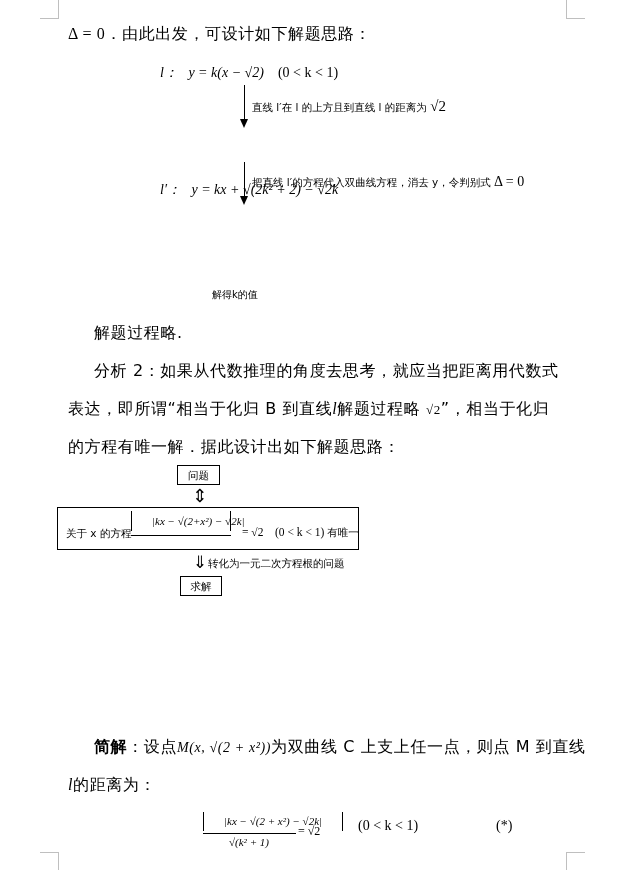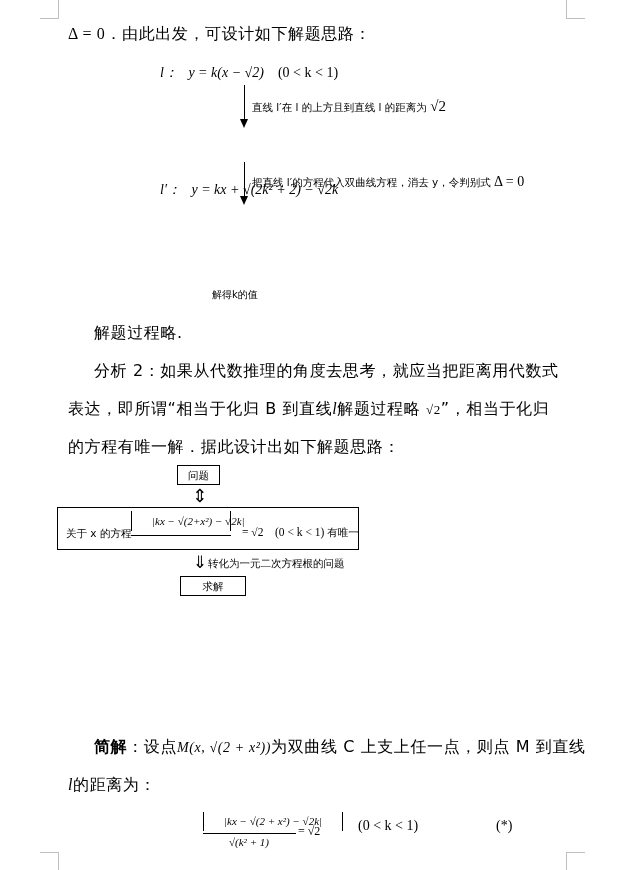--- a/index.html
+++ b/index.html
@@ -85,21 +85,21 @@
     <div class="math rm" style="position:absolute;left:176px;top:18px;font-size:11.5px;white-space:nowrap;margin-left:8px;">
       <span>= √2</span>&nbsp;&nbsp;&nbsp;
       <span>(0 &lt; k &lt; 1)</span>
       <span style="font-family:'DejaVu Sans',sans-serif;font-size:10.5px;">有唯一</span>
     </div>
   </div>
 
   <div class="abs" style="left:193px;top:552px;font-size:17px;line-height:20px;">⇓</div>
   <div class="abs small" style="left:208px;top:557px;">转化为一元二次方程根的问题</div>
 
-  <div class="box" style="left:180px;top:576px;width:66px;height:20px;line-height:18px;">
+  <div class="box" style="left:180px;top:576px;width:42px;height:20px;line-height:18px;">
     <span>求解</span>
   </div>
 </div>
 
 <div class="abs para" style="left:94px;top:737px;">
   <b>简解</b><span>：设点</span><span class="math" style="font-size:14px;">M(x, √(2 + x²))</span><span>为双曲线 C 上支上任一点，则点 M 到直线</span>
 </div>
 <div class="abs para" style="left:68px;top:775px;">
   <span class="math">l</span><span>的距离为：</span>
 </div>

